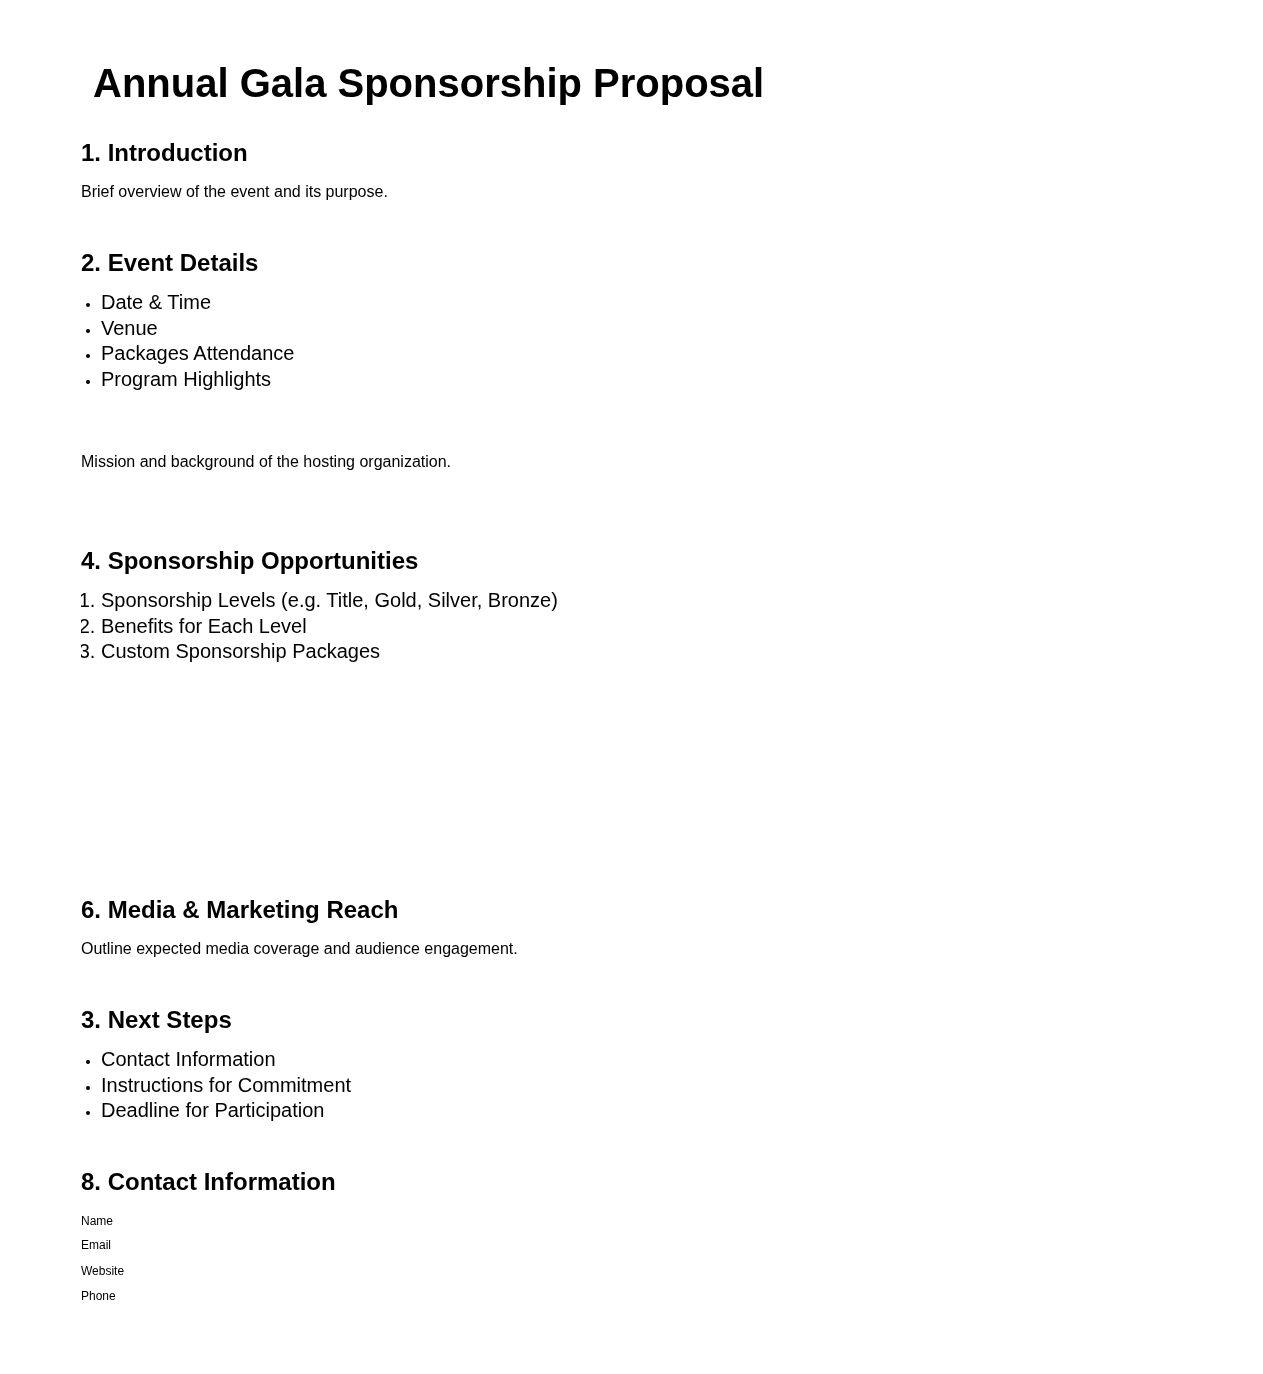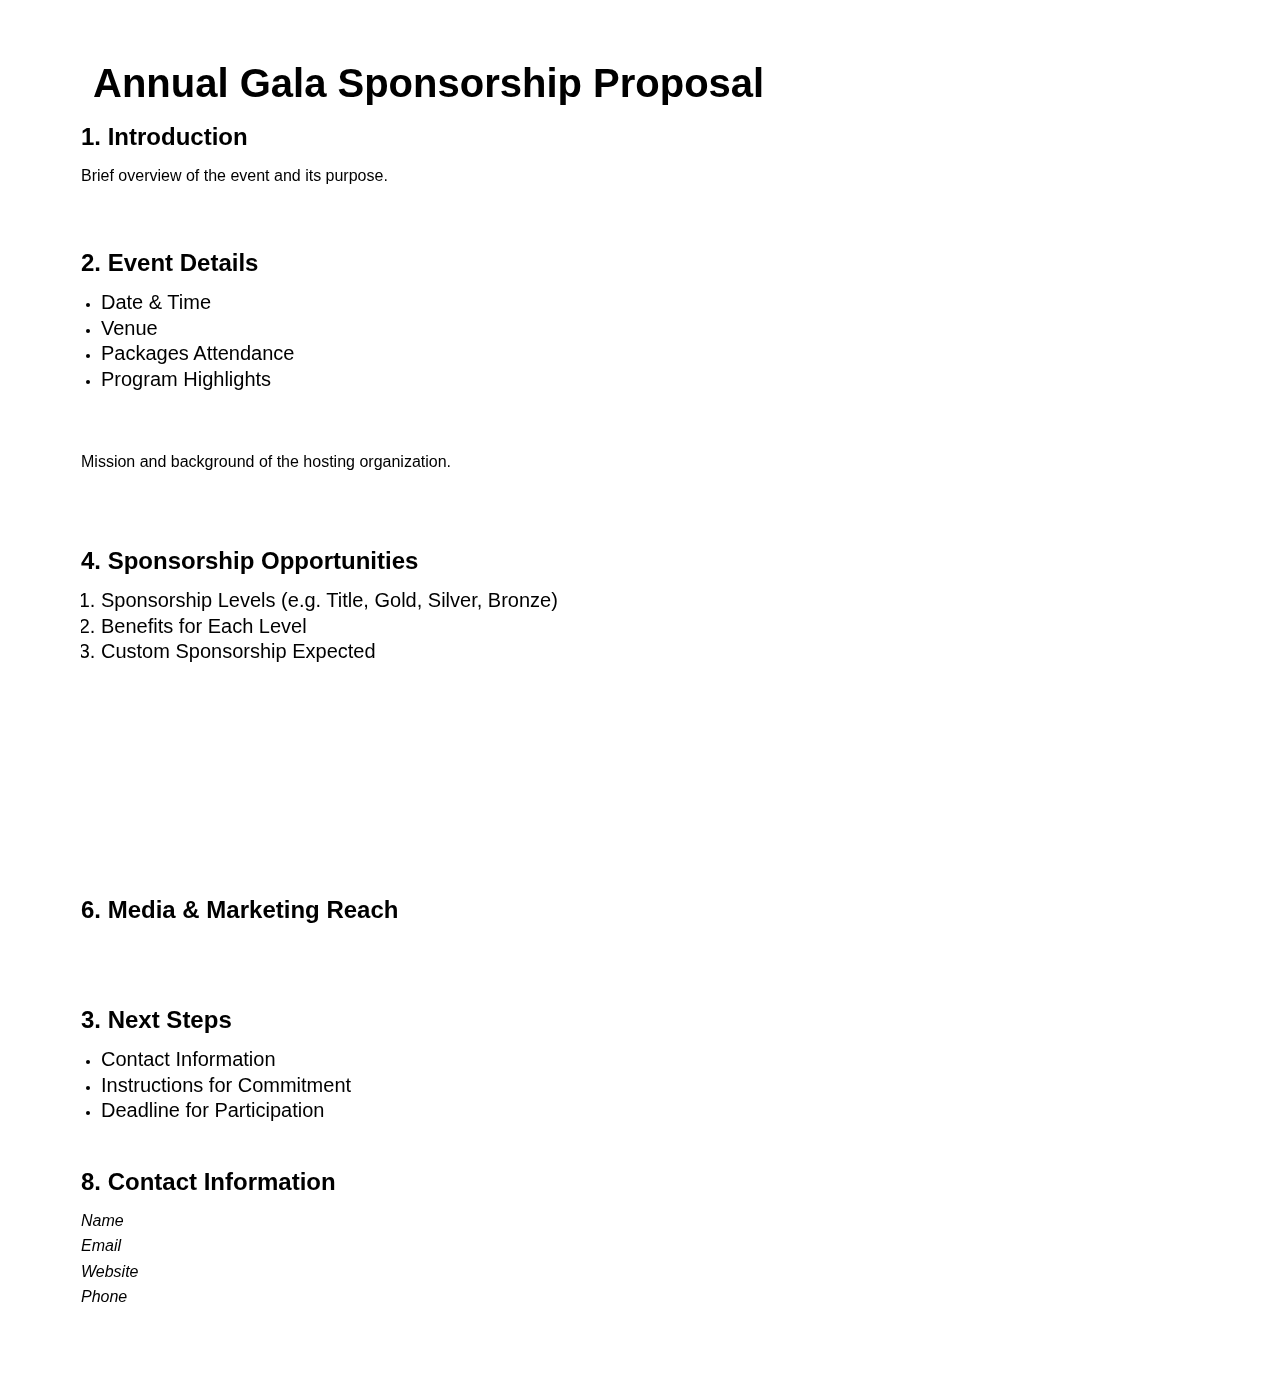--- a/index.html
+++ b/index.html
@@ -5,31 +5,31 @@
   html, body { margin: 0; padding: 0; background: #ffffff; }
   body { width: 1263px; height: 1374px; overflow: hidden; font-family: "Liberation Sans", sans-serif; color: #000; }
   .doc { position: absolute; left: 81px; top: 0; width: 1100px; height: 1305px; overflow: hidden; }
   h1 { font-size: 40px; font-weight: bold; margin: 0; position: absolute; top: 60px; left: 12px; white-space: nowrap; line-height: 46px; }
   .section { position: absolute; left: 0; width: 1000px; }
   h2 { font-size: 24px; font-weight: bold; margin: 0; line-height: 28px; }
   p { font-size: 16px; margin: 15px 0 0 0; line-height: 20px; }
   ul, ol { margin: 15px 0 0 0; padding-left: 20px; font-size: 20px; }
   li { line-height: 20px; margin-bottom: 5.7px; }
   ul li::marker { font-size: 14px; }
-  .contact-lines { margin-top: 15px; font-size: 16px; font-style: italic; }
+  .contact-lines { margin-top: 15px; font-size: 12px; }
   .contact-lines div { line-height: 25.6px; height: 25.6px; }
   .contact-lines div:first-child { line-height: 20px; height: 22px; }
 </style>
 </head>
 <body>
 
 <div class="doc">
   <h1>Annual Gala Sponsorship Proposal</h1>
 
-  <div class="section" style="top:123px">
+  <div class="section" style="top:139px">
     <h2>1. Introduction</h2>
     <p>Brief overview of the event and its purpose.</p>
   </div>
 
   <div class="section" style="top:249px">
     <h2>2. Event Details</h2>
     <ul>
       <li>Date &amp; Time</li>
       <li>Venue</li>
       <li>Packages Attendance</li>
@@ -39,27 +39,28 @@
 
   <div class="section" style="top:437px">
     <p>Mission and background of the hosting organization.</p>
   </div>
 
   <div class="section" style="top:547px">
     <h2>4. Sponsorship Opportunities</h2>
     <ol>
       <li>Sponsorship Levels (e.g. Title, Gold, Silver, Bronze)</li>
       <li>Benefits for Each Level</li>
-      <li>Custom Sponsorship Expected</li>
+      <li>Custom Sponsorship Packages</li>
     </ol>
   </div>
 
 
   <div class="section" style="top:896px">
     <h2>6. Media &amp; Marketing Reach</h2>
+    <p>Outline expected media coverage and audience engagement.</p>
   </div>
 
   <div class="section" style="top:1006px">
     <h2>3. Next Steps</h2>
     <ul>
       <li>Contact Information</li>
       <li>Instructions for Commitment</li>
       <li>Deadline for Participation</li>
     </ul>
   </div>

